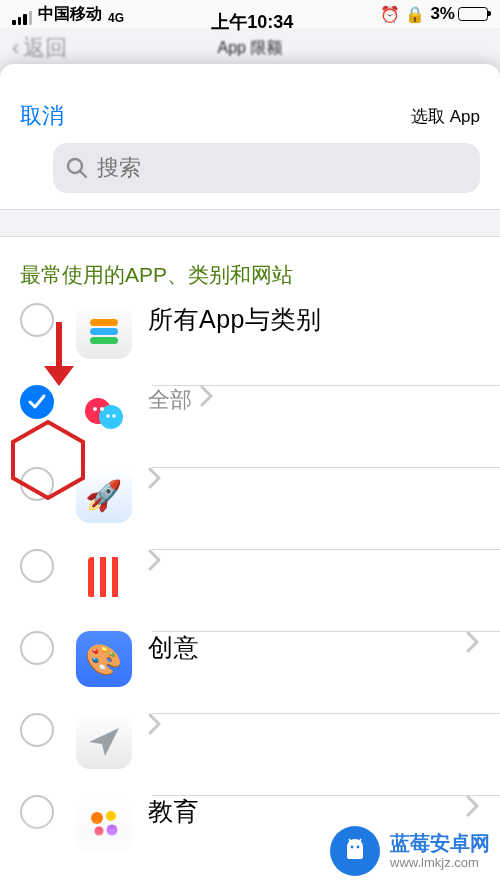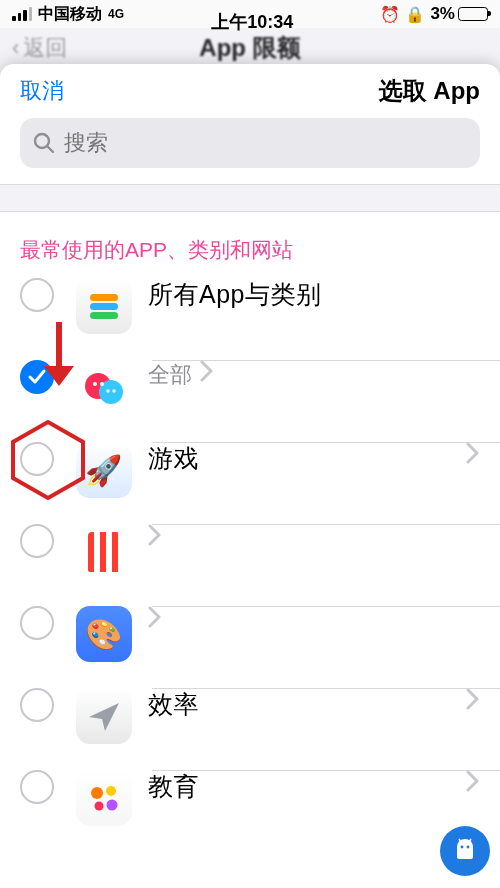--- a/index.html
+++ b/index.html
@@ -15,21 +15,21 @@
       height: 28px;
       display: flex;
       align-items: center;
       justify-content: space-between;
       padding: 0 12px;
       font-size: 17px;
       font-weight: 600;
       background: #fafafa;
       filter: blur(0.5px);
     }
-    .sb-left { display: flex; align-items: center; gap: 6px; }
+    .sb-left { display: flex; align-items: flex-end; gap: 6px; }
     .sb-right { display: flex; align-items: center; gap: 5px; }
     .sig-bars { display: flex; align-items: flex-end; gap: 2px; }
     .sig-bars span { width: 3.5px; background: #000; border-radius: 1px; }
     .sig-bars span:nth-child(1){height:5px}
     .sig-bars span:nth-child(2){height:8px}
     .sig-bars span:nth-child(3){height:11px}
     .sig-bars span:nth-child(4){height:14px; background:#b8b8b8}
     .carrier { font-size: 16px; font-weight: 600; }
     .net { font-size: 12px; font-weight: 700; }
     .clock { font-size: 18px; font-weight: 600; margin-top: 16px; }
@@ -47,53 +47,54 @@
     .batt-fill { height: 100%; width: 8%; background: #ff3b30; border-radius: 1.5px 0 0 1.5px; }
 
     .prev-header {
       height: 40px;
       display: flex; align-items: center; justify-content: center;
       position: relative;
       filter: blur(0.8px);
       opacity: 0.85;
     }
     .prev-back { position: absolute; left: 12px; font-size: 22px; color: #8e8e93; display:flex; align-items:center; gap:4px;}
-    .prev-title { font-size: 24px; font-weight: 700; }
+    .prev-title { font-size: 16px; font-weight: 400; }
 
     .sheet {
       position: absolute;
       top: 64px; left: 0; right: 0; bottom: 0;
       background: #fff;
       border-radius: 14px 14px 0 0;
       box-shadow: 0 -2px 16px rgba(0,0,0,0.18);
       overflow: hidden;
     }
     .sheet-header {
       height: 54px;
       display: flex; align-items: center; justify-content: space-between;
       padding: 4px 20px;
+      margin-top: 25px;
     }
     .sh-btn { color: #007aff; font-size: 22px; }
-    .sh-title { font-size: 24px; font-weight: 700; }
+    .sh-title { font-size: 17px; font-weight: 400; }
 
     .search-wrap { padding: 0 20px 16px; }
     .search {
       background: #e9e9ed; border-radius: 14px;
-      height: 50px; display: flex; align-items: center; padding: 0 12px; gap: 8px;
+      height: 50px; display: flex; align-items: center; padding: 0 12px; gap: 8px; margin-left: 33px;
     }
     .search-ic { color: #8e8e93; }
     .search input {
       border: none; background: transparent; font-size: 22px; color: #8e8e93;
       outline: none; flex: 1;
     }
 
     .sep { height: 28px; background: #f2f2f7; border-top:1px solid #dcdcdc; border-bottom:1px solid #dcdcdc;}
 
     .section-title {
-      font-size: 21px; color: #ec4899; padding: 24px 20px 14px;
+      font-size: 21px; color: #4d7c0f; padding: 24px 20px 14px;
     }
 
     .row {
       display: flex; align-items: flex-start;
       height: 82px;
       padding: 0 20px 0 20px;
       position: relative;
     }
     .row + .row::before,
     .row.divided::before {
@@ -260,52 +261,51 @@
     </div>
     <span class="trail">全部</span>
     <svg class="chev" width="14" height="22" viewBox="0 0 14 22">
         <path d="M2 2 L11 11 L2 20" stroke="#c7c7cc" stroke-width="3" fill="none" stroke-linecap="round" stroke-linejoin="round"></path>
       </svg>
   </div>
 
   <div class="row">
     <div class="radio"></div>
     <div class="app-ic ic-game">🚀</div>
-    <span class="lbl">游戏</span>
     <svg class="chev" width="14" height="22" viewBox="0 0 14 22">
         <path d="M2 2 L11 11 L2 20" stroke="#c7c7cc" stroke-width="3" fill="none" stroke-linecap="round" stroke-linejoin="round"></path>
       </svg>
   </div>
 
   <div class="row">
     <div class="radio"></div>
     <div class="app-ic ic-ent">
         <div class="inner"></div>
       </div>
     <svg class="chev" width="14" height="22" viewBox="0 0 14 22">
         <path d="M2 2 L11 11 L2 20" stroke="#c7c7cc" stroke-width="3" fill="none" stroke-linecap="round" stroke-linejoin="round"></path>
       </svg>
   </div>
 
   <div class="row">
     <div class="radio"></div>
     <div class="app-ic ic-creat">🎨</div>
+    <span class="lbl">创意</span>
     <svg class="chev" width="14" height="22" viewBox="0 0 14 22">
         <path d="M2 2 L11 11 L2 20" stroke="#c7c7cc" stroke-width="3" fill="none" stroke-linecap="round" stroke-linejoin="round"></path>
       </svg>
   </div>
 
   <div class="row">
     <div class="radio"></div>
     <div class="app-ic ic-prod">
       <svg width="38" height="38" viewBox="0 0 38 38">
           <path d="M4 20 L34 6 L20 34 L17 22 Z" fill="#9aa0a8"></path>
         </svg>
     </div>
-    <span class="lbl">效率</span>
     <svg class="chev" width="14" height="22" viewBox="0 0 14 22">
         <path d="M2 2 L11 11 L2 20" stroke="#c7c7cc" stroke-width="3" fill="none" stroke-linecap="round" stroke-linejoin="round"></path>
       </svg>
   </div>
 
   <div class="row">
     <div class="radio"></div>
     <div class="app-ic ic-edu">
       <svg width="38" height="38" viewBox="0 0 38 38">
           <circle cx="12" cy="14" r="6" fill="#ff7a00"></circle>
@@ -326,13 +326,17 @@
 <div class="wm">
   <div class="wm-ic">
     <svg width="30" height="30" viewBox="0 0 30 30">
         <path d="M7 11 a8 8 0 0 1 16 0 v10 a2 2 0 0 1 -2 2 h-12 a2 2 0 0 1 -2 -2 z" fill="#fff"></path>
         <circle cx="12" cy="11" r="1.4" fill="#1e7ae0"></circle>
         <circle cx="18" cy="11" r="1.4" fill="#1e7ae0"></circle>
         <line x1="9" y1="3" x2="11" y2="6" stroke="#fff" stroke-width="1.6"></line>
         <line x1="21" y1="3" x2="19" y2="6" stroke="#fff" stroke-width="1.6"></line>
       </svg>
   </div>
+  <div class="wm-txt">
+    <span class="wm-t1">蓝莓安卓网</span>
+    <span class="wm-t2">www.lmkjz.com</span>
+  </div>
 </div>
 
 </body></html>

